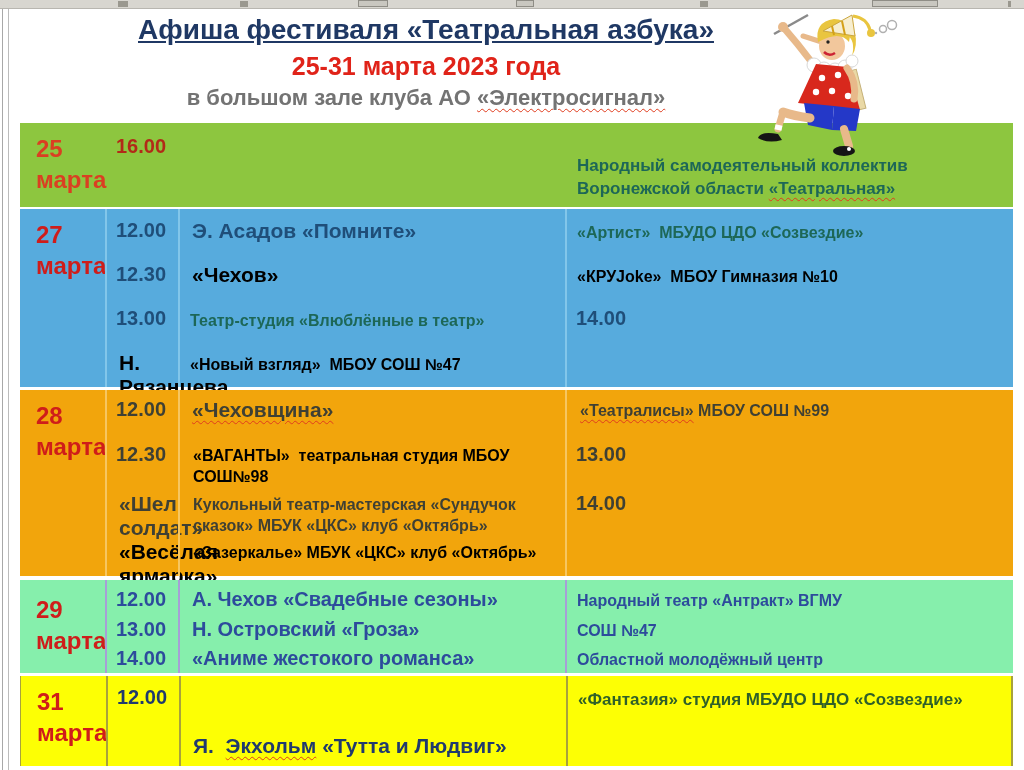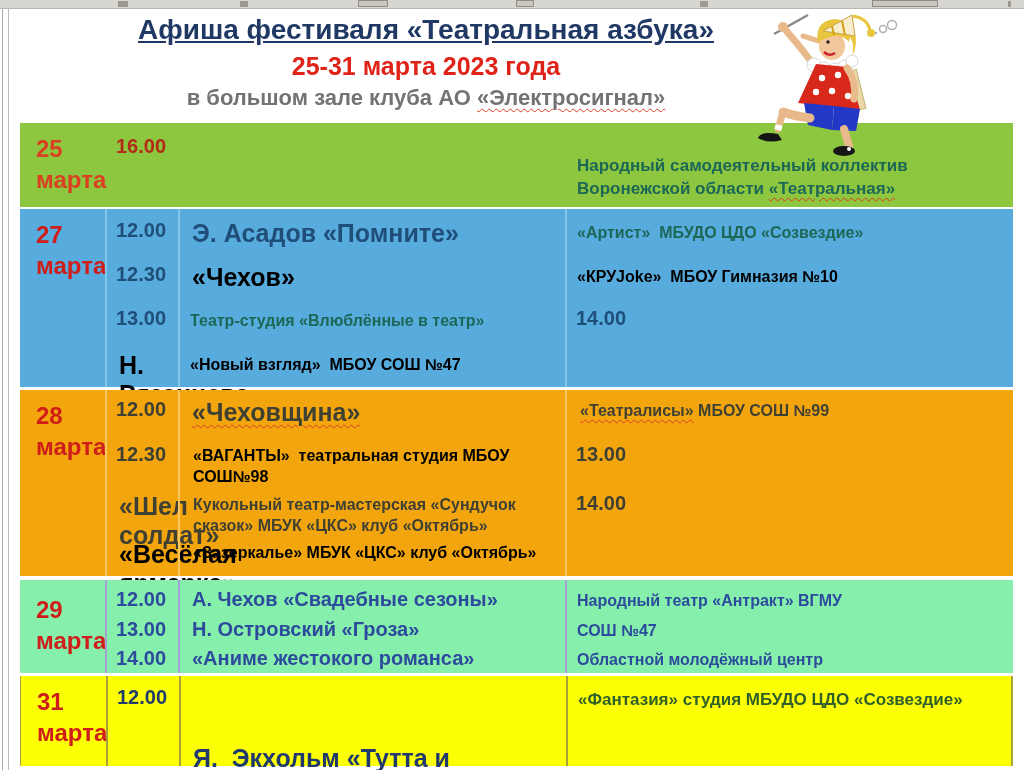--- a/index.html
+++ b/index.html
@@ -36,21 +36,21 @@
   .v1{left:85px}.v2{left:158px}.v3{left:545px}
   .row-blue  .vline{background:#82c6ea;}
   .row-orange .vline{background:#f7c660;}
   .row-purple .vline{background:#a79fd6;}
   .row-yellow .vline{background:#a8a23c;width:2px;}
   
   .date-cell{grid-column:1;padding:10px 0 0 16px;}
   .span4{grid-row:1 / span 4;} .span3{grid-row:1 / span 3;} .span1{grid-row:1;}
   .date-day,.date-month{font-size:24px;font-weight:bold;line-height:31px;}
   .time-cell{padding-left:11px;font-size:20px;font-weight:bold;white-space:pre-wrap;box-sizing:border-box;}
-  .perf-cell{padding-left:14px;font-size:25px;font-weight:bold;white-space:pre-wrap;box-sizing:border-box;}
+  .perf-cell{padding-left:14px;font-size:21px;font-weight:bold;white-space:pre-wrap;box-sizing:border-box;}
   .coll-cell{padding-left:12px;padding-right:10px;font-size:16px;font-weight:bold;white-space:pre-wrap;
              line-height:21px;box-sizing:border-box;}
   .row-blue .time-cell,.row-blue .perf-cell{padding-top:10px;min-height:44px;}
   .row-blue .coll-cell{padding-top:13px;min-height:44px;}
   .row-orange .time-cell,.row-orange .perf-cell{padding-top:8px;min-height:40px;}
   .row-orange .coll-cell{padding-top:10px;min-height:40px;padding-left:15px;}
   .row-purple .time-cell,.row-purple .perf-cell{padding-top:4px;min-height:29px;font-size:20px;}
   .row-purple .coll-cell{padding-top:6px;min-height:29px;}
   .row-yellow .time-cell,.row-yellow .perf-cell{padding-top:10px;}
   .row-yellow .coll-cell{padding-top:13px;font-size:17px;}

